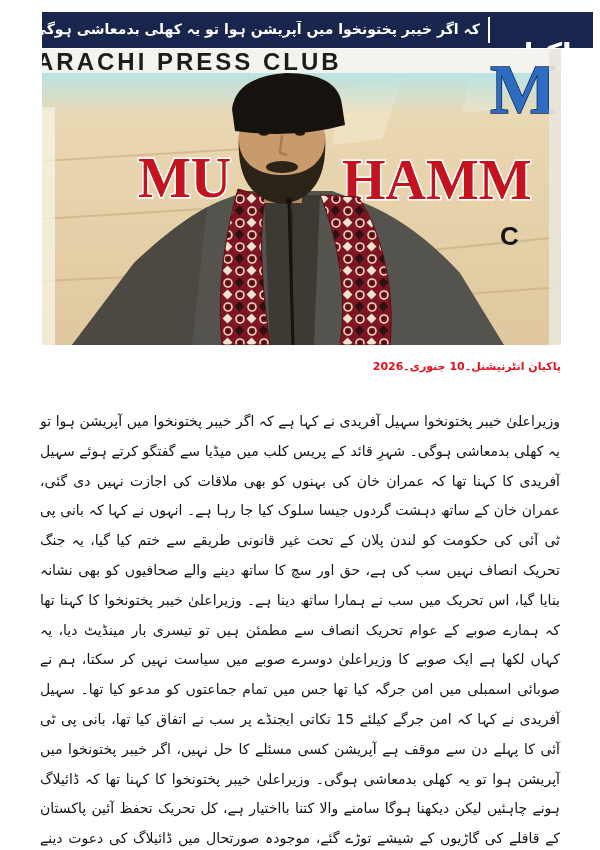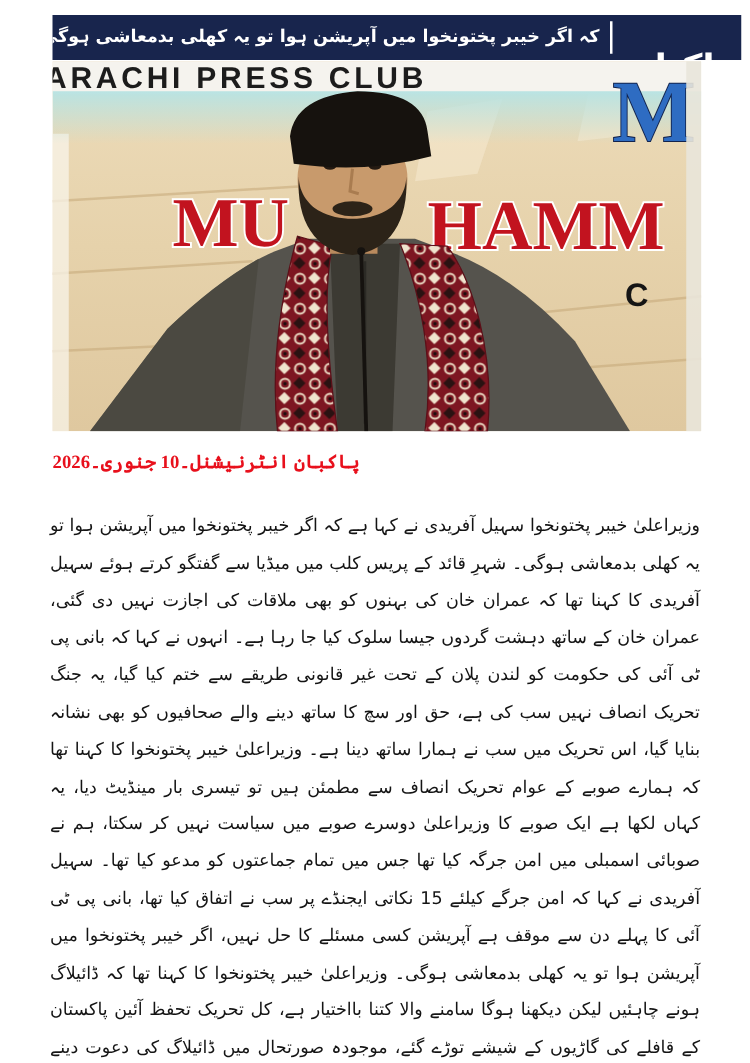--- a/index.html
+++ b/index.html
@@ -20,22 +20,22 @@
   }
   .brand-sep{width:2px;height:26px;background:#ffffff;flex:0 0 auto;}
   .bar-headline{
     flex:1;text-align:center;font-size:14px;font-weight:bold;
     padding:0 8px 2px 8px;white-space:nowrap;overflow:hidden;
   }
   
   .photo{position:absolute;left:42px;top:49px;width:519px;height:296px;}
   
   .dateline{
-    position:absolute;left:42px;top:360px;width:519px;text-align:left;
-    direction:rtl;color:#e8101c;font-weight:bold;font-size:15px;font-family:Liberation Serif, serif;
+    position:absolute;left:42px;top:360px;width:519px;text-align:right;
+    direction:rtl;color:#e8101c;font-weight:bold;font-size:11px;
   }
   
   .body-text{
     position:absolute;left:40px;top:407px;width:520px;
     direction:rtl;text-align:justify;color:#141414;
     font-size:14px;line-height:29.8px;
   }
 </style>
 </head>
 <body>

